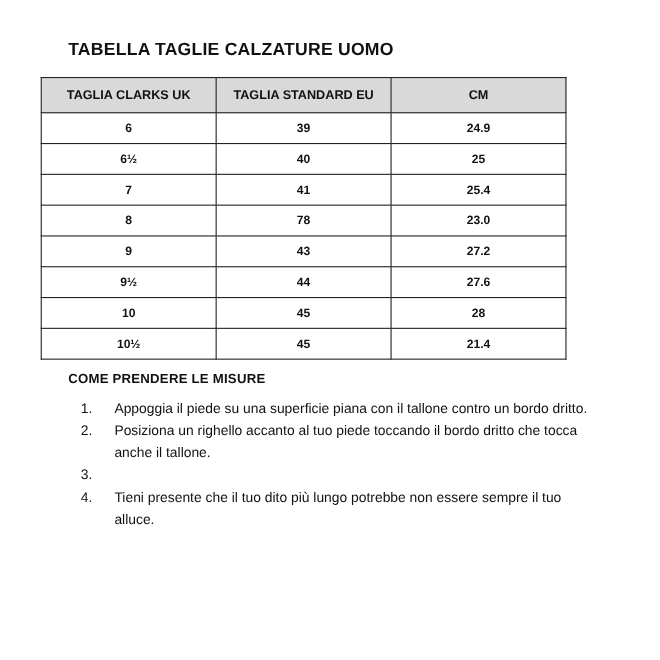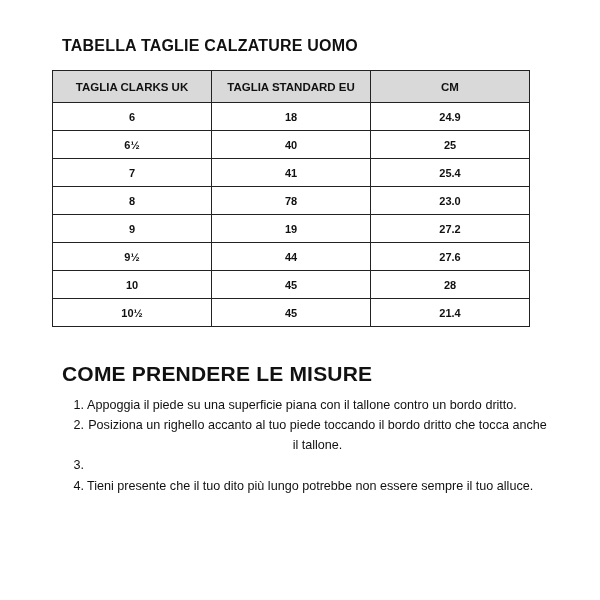--- a/index.html
+++ b/index.html
@@ -19,21 +19,21 @@
   .page{width:600px;height:600px;position:relative;}
   .page-title{
     margin:38px 60px 0 62px;
     font-size:16px;
     font-weight:bold;
     letter-spacing:.2px;
     line-height:1;
     color:var(--text);
   }
   table.size-table{
-    margin:16px 60px 0 52px;
+    margin:16px 60px 0 37px;
     width:478px;
     border-collapse:collapse;
     table-layout:fixed;
   }
   table.size-table, table.size-table th, table.size-table td{
     border:1.5px solid var(--border);
   }
   table.size-table th{
     background:var(--header-bg);
     height:31px;
@@ -45,86 +45,85 @@
   }
   table.size-table td{
     height:27px;
     font-size:11px;
     font-weight:bold;
     text-align:center;
     vertical-align:middle;
     padding:0;
   }
   .section-title{
-    margin:36px 60px 0 62px;
-    font-size:21px;
+    margin:11px 60px 0 62px;
+    font-size:12px;
     font-weight:bold;
     letter-spacing:.2px;
     line-height:1;
     color:var(--text);
   }
   .steps{
     margin:11px 52px 0 66px;
     font-size:12.6px;
     line-height:1.6;
   }
   .step{
     display:flex;
     align-items:flex-start;
   }
   .step-num{
     min-width:18px;
     text-align:right;
     white-space:nowrap;
   }
   .step-text{
-    margin-left:3px;
+    margin-left:20px;
     max-width:470px;
-    text-align:center;
   }
 </style>
 </head>
 <body>
 
 <div class="page">
 
   <h1 class="page-title">TABELLA TAGLIE CALZATURE UOMO</h1>
 
   <table class="size-table">
     <thead>
       <tr>
         <th>TAGLIA CLARKS UK</th>
         <th>TAGLIA STANDARD EU</th>
         <th>CM</th>
       </tr>
     </thead>
     <tbody id="size-table-body">
         <tr>
           <td>6</td>
-          <td>18</td>
+          <td>39</td>
           <td>24.9</td>
         </tr>
         <tr>
           <td>6½</td>
           <td>40</td>
           <td>25</td>
         </tr>
         <tr>
           <td>7</td>
           <td>41</td>
           <td>25.4</td>
         </tr>
         <tr>
           <td>8</td>
           <td>78</td>
           <td>23.0</td>
         </tr>
         <tr>
           <td>9</td>
-          <td>19</td>
+          <td>43</td>
           <td>27.2</td>
         </tr>
         <tr>
           <td>9½</td>
           <td>44</td>
           <td>27.6</td>
         </tr>
         <tr>
           <td>10</td>
           <td>45</td>

